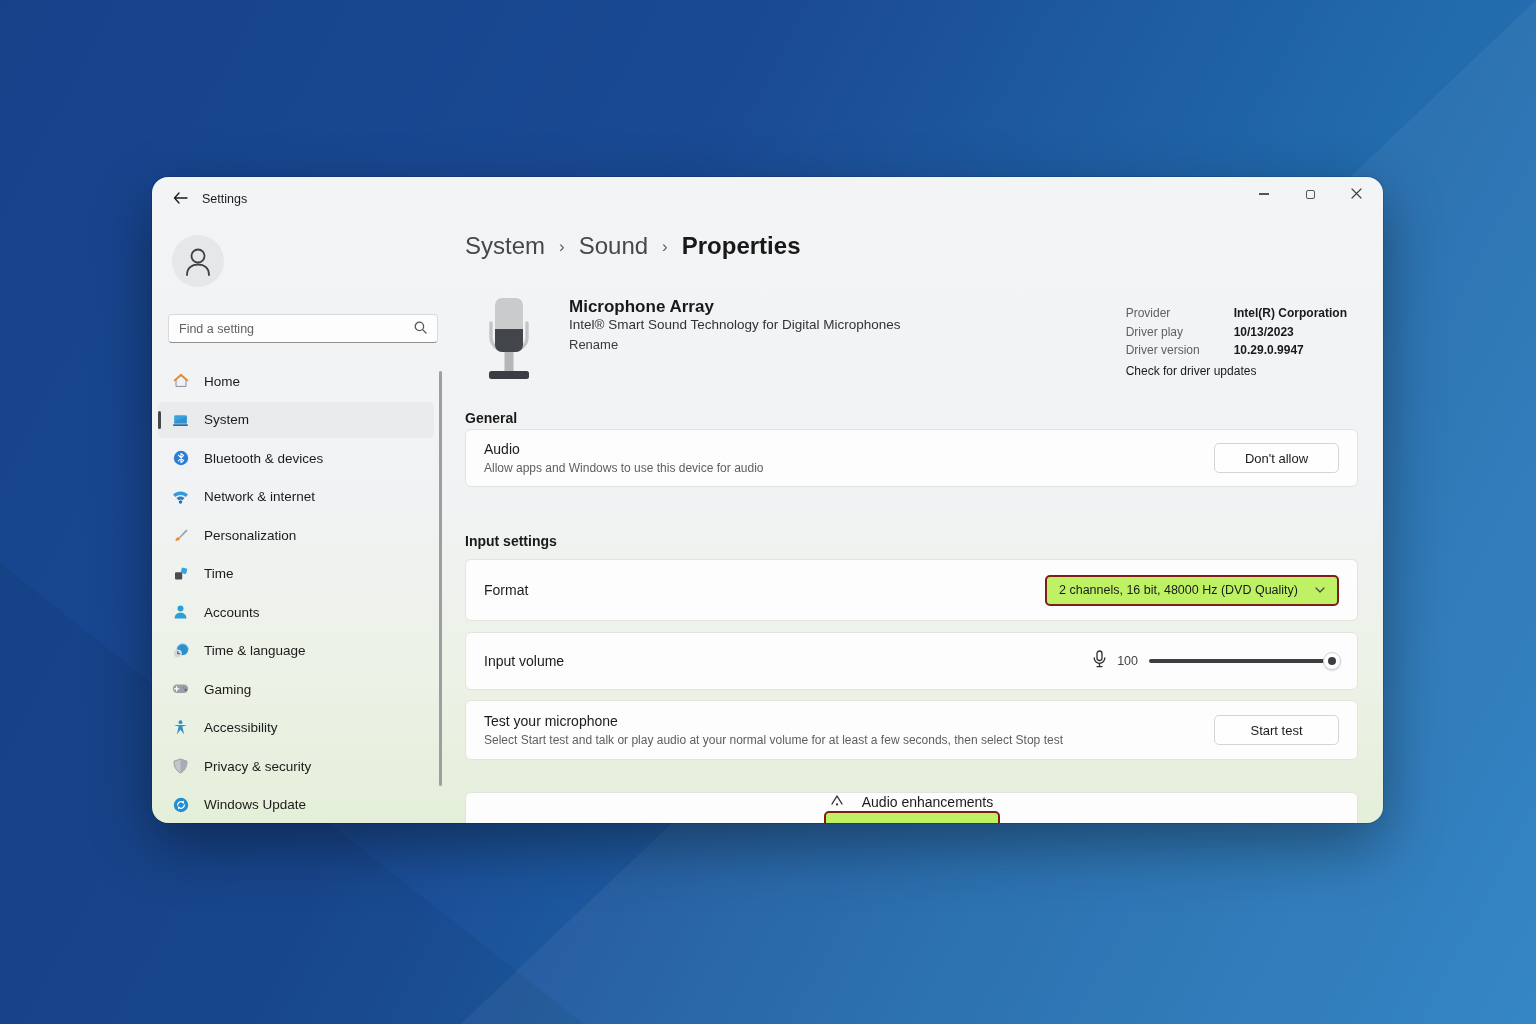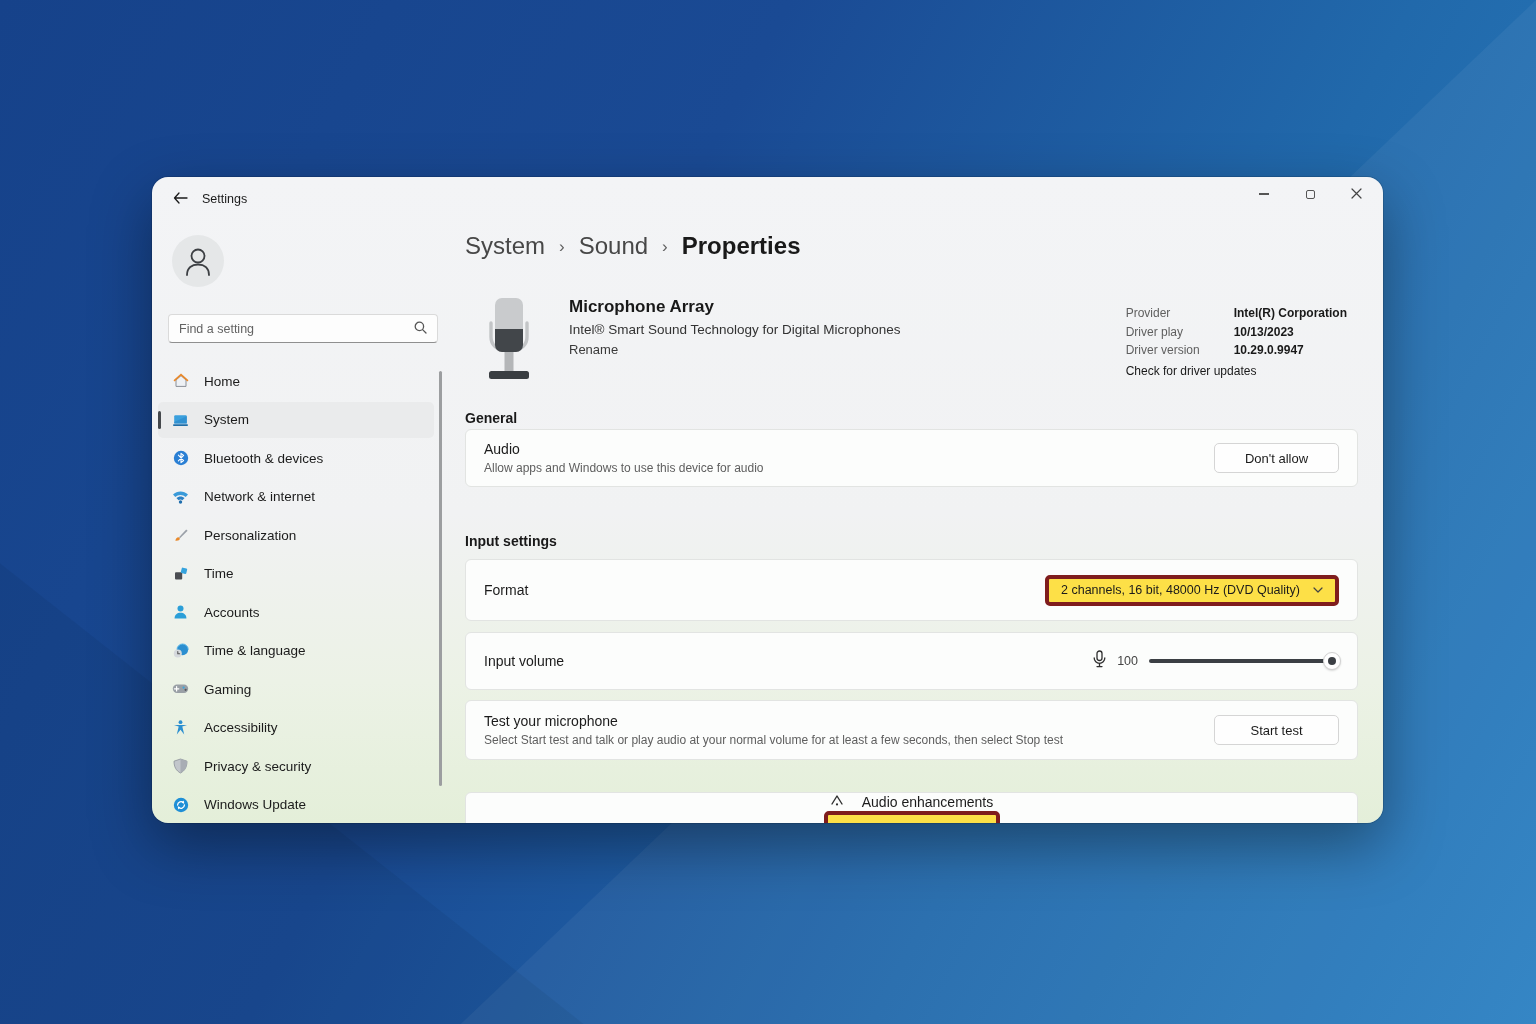--- a/index.html
+++ b/index.html
@@ -73,21 +73,21 @@
   
   .content{ position:absolute; left:313px; top:0; right:0; bottom:0; }
 
   .breadcrumb{ position:absolute; left:0; top:55px; font-size:24px; color:#474747; display:flex; align-items:center; }
   .breadcrumb .sep{ font-size:17px; color:#5f5f5f; margin:0 14px; transform:translateY(1px); }
   .breadcrumb .leaf{ color:#191919; font-weight:700; }
 
   .device-header{ position:absolute; left:18px; top:120px; display:flex; }
   .device-text{ margin-left:34px; }
   .device-name{ font-size:17px; font-weight:700; color:#191919; }
-  .device-desc{ font-size:13.5px; color:#333; margin-top:5px; }
+  .device-desc{ font-size:13.5px; color:#333; }
   .device-rename{ font-size:13px; color:#3a3a3a; margin-top:5px; cursor:pointer; display:inline-block; }
 
   .driver-info{ position:absolute; right:36px; top:127px; font-size:12px; }
   .driver-row{ display:flex; line-height:18.5px; }
   .driver-row .dl{ width:108px; color:#5f5f5f; }
   .driver-row .dv{ font-weight:700; color:#191919; }
   .driver-link{ margin-top:2px; color:#191919; line-height:19px; cursor:pointer; }
 
   .section-label{ position:absolute; left:0; font-size:14px; font-weight:700; color:#191919; }
   .lbl-general{ top:233px; }
@@ -107,21 +107,21 @@
   .row-title{ font-size:14px; color:#1b1b1b; }
   .row-desc{ font-size:12px; color:#5e5e5e; margin-top:4px; }
   .spacer{ margin-left:auto; }
 
   .btn{
     min-width:125px; height:30px; background:#fefefe; border:1px solid #d5d5d5; border-radius:5px;
     font-size:13px; color:#1b1b1b; font-family:"Liberation Sans", sans-serif; cursor:pointer; padding:0 18px;
   }
 
   .dropdown{
-    min-width:294px; height:31px; background:#fde047; border:4px solid #7f1d1d; border-radius:5px;
+    min-width:294px; height:31px; background:#bef264; border:2px solid #7f1d1d; border-radius:5px;
     display:flex; align-items:center; padding:0 12px; font-size:12.5px; color:#1b1b1b; cursor:pointer; gap:12px;
   }
   .dropdown .dd-chevron{ margin-left:auto; display:flex; }
 
   .volume-group{ margin-left:auto; display:flex; align-items:center; gap:11px; }
   .vol-value{ font-size:12.5px; color:#454545; }
   .slider{ position:relative; width:190px; height:18px; display:flex; align-items:center; cursor:pointer; }
   .slider .track{ width:100%; height:4px; border-radius:2px; background:#3b3f44; }
   .slider .thumb{
     position:absolute; right:-2px; top:0; width:18px; height:18px; border-radius:50%;

